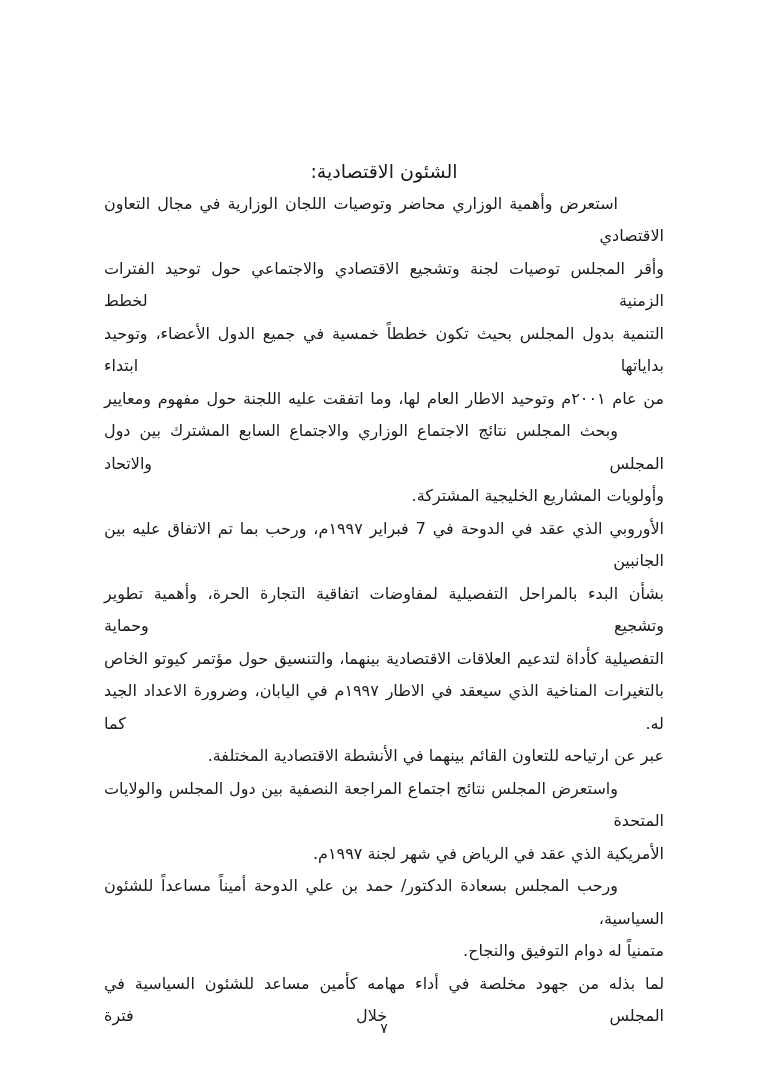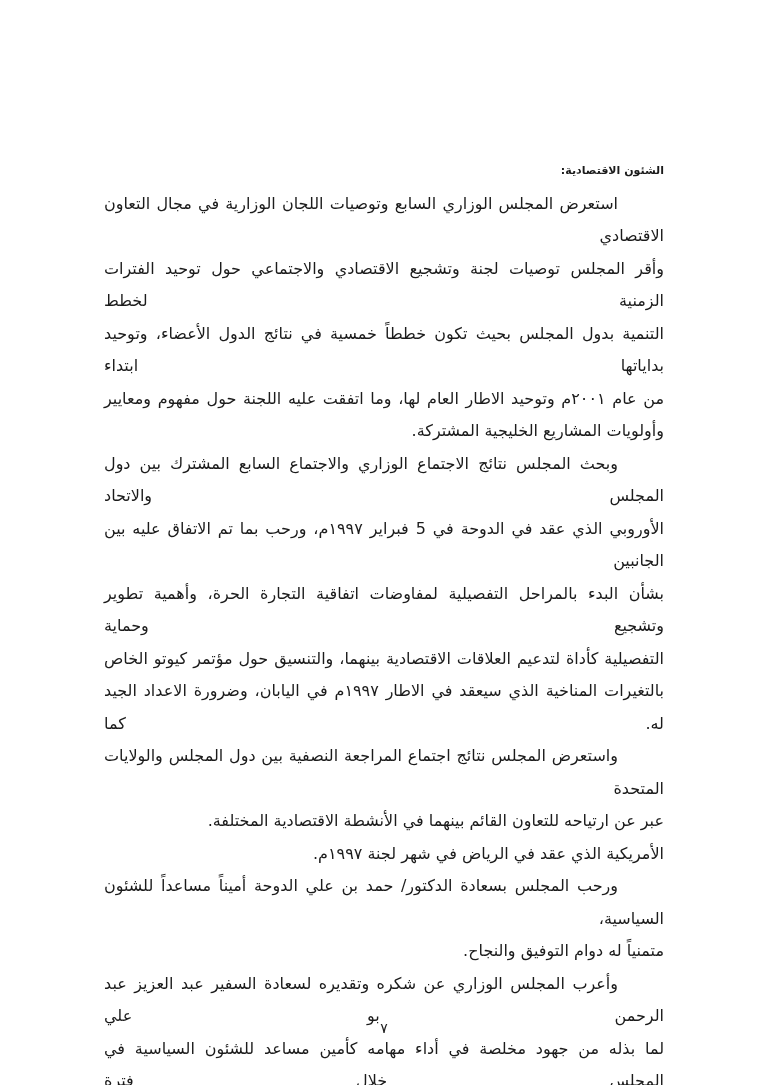--- a/index.html
+++ b/index.html
@@ -18,23 +18,23 @@
   .doc {
     position: absolute;
     top: 155px;
     right: 104px;
     width: 560px;
     direction: rtl;
     font-size: 16px;
     line-height: 32.5px;
   }
   .heading {
-    font-weight: bold;
-    font-size: 11px;
-    text-align: right;
+    font-weight: normal;
+    font-size: 19px;
+    text-align: center;
     letter-spacing: 0.2px;
   }
   .line {
     text-align: justify;
     text-align-last: justify;
   }
   .line.first {
     text-indent: 46px;
   }
   .line.last {
@@ -49,34 +49,33 @@
     font-size: 14px;
     color: #222222;
   }
 </style>
 </head>
 <body>
 
 <div class="doc">
   <div class="heading">الشئون الاقتصادية:</div>
   <div id="paragraphs">
-      <div class="line first">استعرض المجلس الوزاري السابع وتوصيات اللجان الوزارية في مجال التعاون الاقتصادي</div>
+      <div class="line first">استعرض وأهمية الوزاري محاضر وتوصيات اللجان الوزارية في مجال التعاون الاقتصادي</div>
       <div class="line">وأقر المجلس توصيات لجنة وتشجيع الاقتصادي والاجتماعي حول توحيد الفترات الزمنية لخطط</div>
-      <div class="line">التنمية بدول المجلس بحيث تكون خططاً خمسية في نتائج الدول الأعضاء، وتوحيد بداياتها ابتداء</div>
+      <div class="line">التنمية بدول المجلس بحيث تكون خططاً خمسية في جميع الدول الأعضاء، وتوحيد بداياتها ابتداء</div>
       <div class="line">من عام ٢٠٠١م وتوحيد الاطار العام لها، وما اتفقت عليه اللجنة حول مفهوم ومعايير</div>
+      <div class="line first">وبحث المجلس نتائج الاجتماع الوزاري والاجتماع السابع المشترك بين دول المجلس والاتحاد</div>
       <div class="line last">وأولويات المشاريع الخليجية المشتركة.</div>
-      <div class="line first">وبحث المجلس نتائج الاجتماع الوزاري والاجتماع السابع المشترك بين دول المجلس والاتحاد</div>
-      <div class="line">الأوروبي الذي عقد في الدوحة في 5 فبراير ١٩٩٧م، ورحب بما تم الاتفاق عليه بين الجانبين</div>
+      <div class="line">الأوروبي الذي عقد في الدوحة في 7 فبراير ١٩٩٧م، ورحب بما تم الاتفاق عليه بين الجانبين</div>
       <div class="line">بشأن البدء بالمراحل التفصيلية لمفاوضات اتفاقية التجارة الحرة، وأهمية تطوير وتشجيع وحماية</div>
       <div class="line">التفصيلية كأداة لتدعيم العلاقات الاقتصادية بينهما، والتنسيق حول مؤتمر كيوتو الخاص</div>
       <div class="line">بالتغيرات المناخية الذي سيعقد في الاطار ١٩٩٧م في اليابان، وضرورة الاعداد الجيد له. كما</div>
+      <div class="line last">عبر عن ارتياحه للتعاون القائم بينهما في الأنشطة الاقتصادية المختلفة.</div>
       <div class="line first">واستعرض المجلس نتائج اجتماع المراجعة النصفية بين دول المجلس والولايات المتحدة</div>
-      <div class="line last">عبر عن ارتياحه للتعاون القائم بينهما في الأنشطة الاقتصادية المختلفة.</div>
       <div class="line last">الأمريكية الذي عقد في الرياض في شهر لجنة ١٩٩٧م.</div>
       <div class="line first">ورحب المجلس بسعادة الدكتور/ حمد بن علي الدوحة أميناً مساعداً للشئون السياسية،</div>
       <div class="line last">متمنياً له دوام التوفيق والنجاح.</div>
-      <div class="line first">وأعرب المجلس الوزاري عن شكره وتقديره لسعادة السفير عبد العزيز عبد الرحمن بو علي</div>
       <div class="line">لما بذله من جهود مخلصة في أداء مهامه كأمين مساعد للشئون السياسية في المجلس خلال فترة</div>
     </div>
 
 </div>
 
 <div class="page-number">٧</div>
 
 </body></html>

